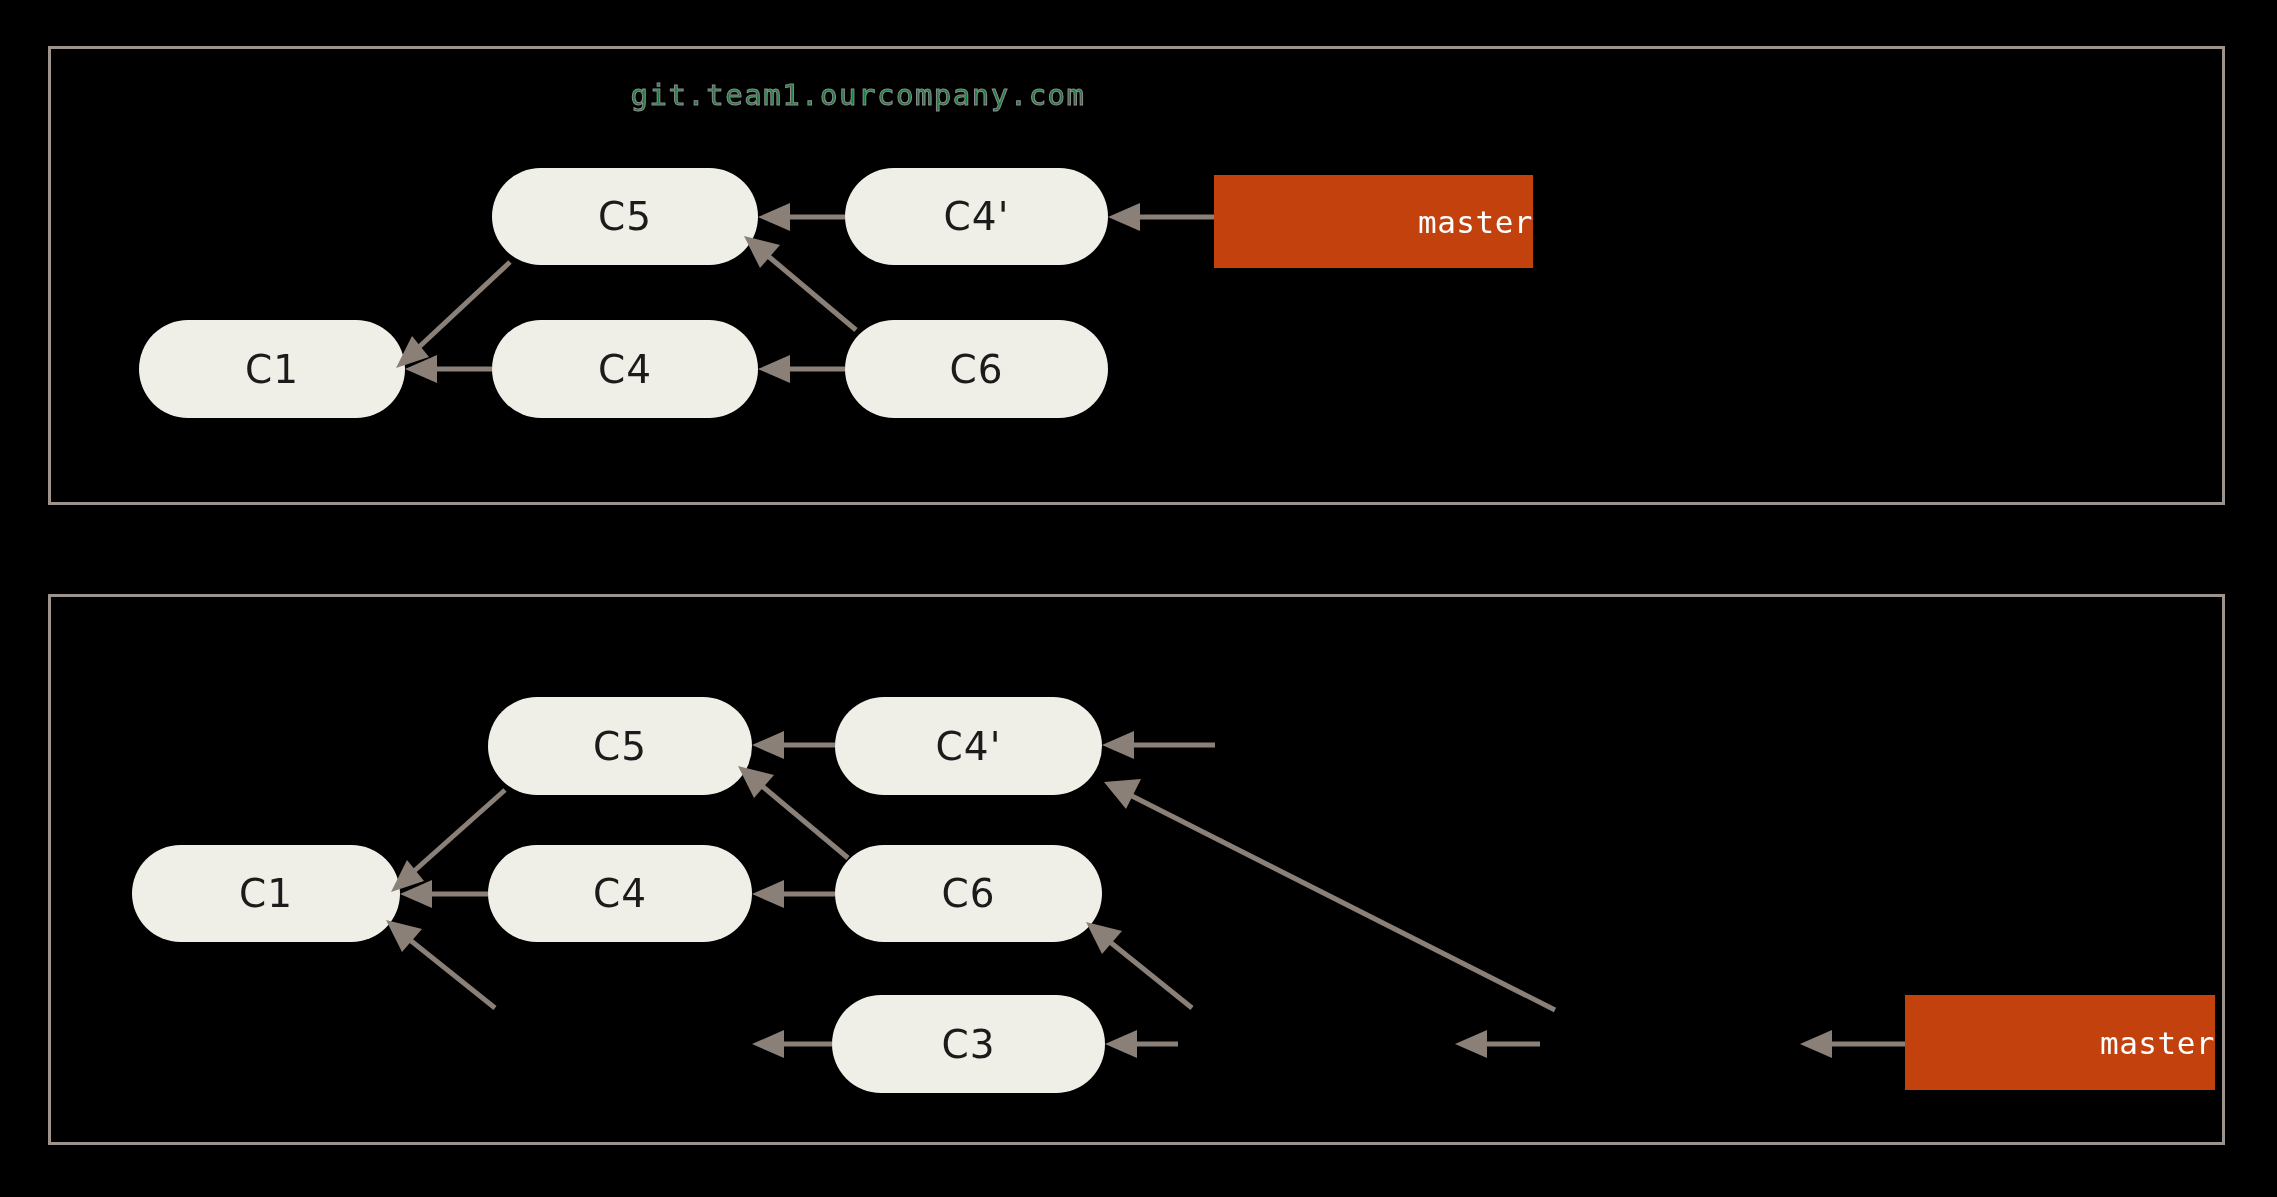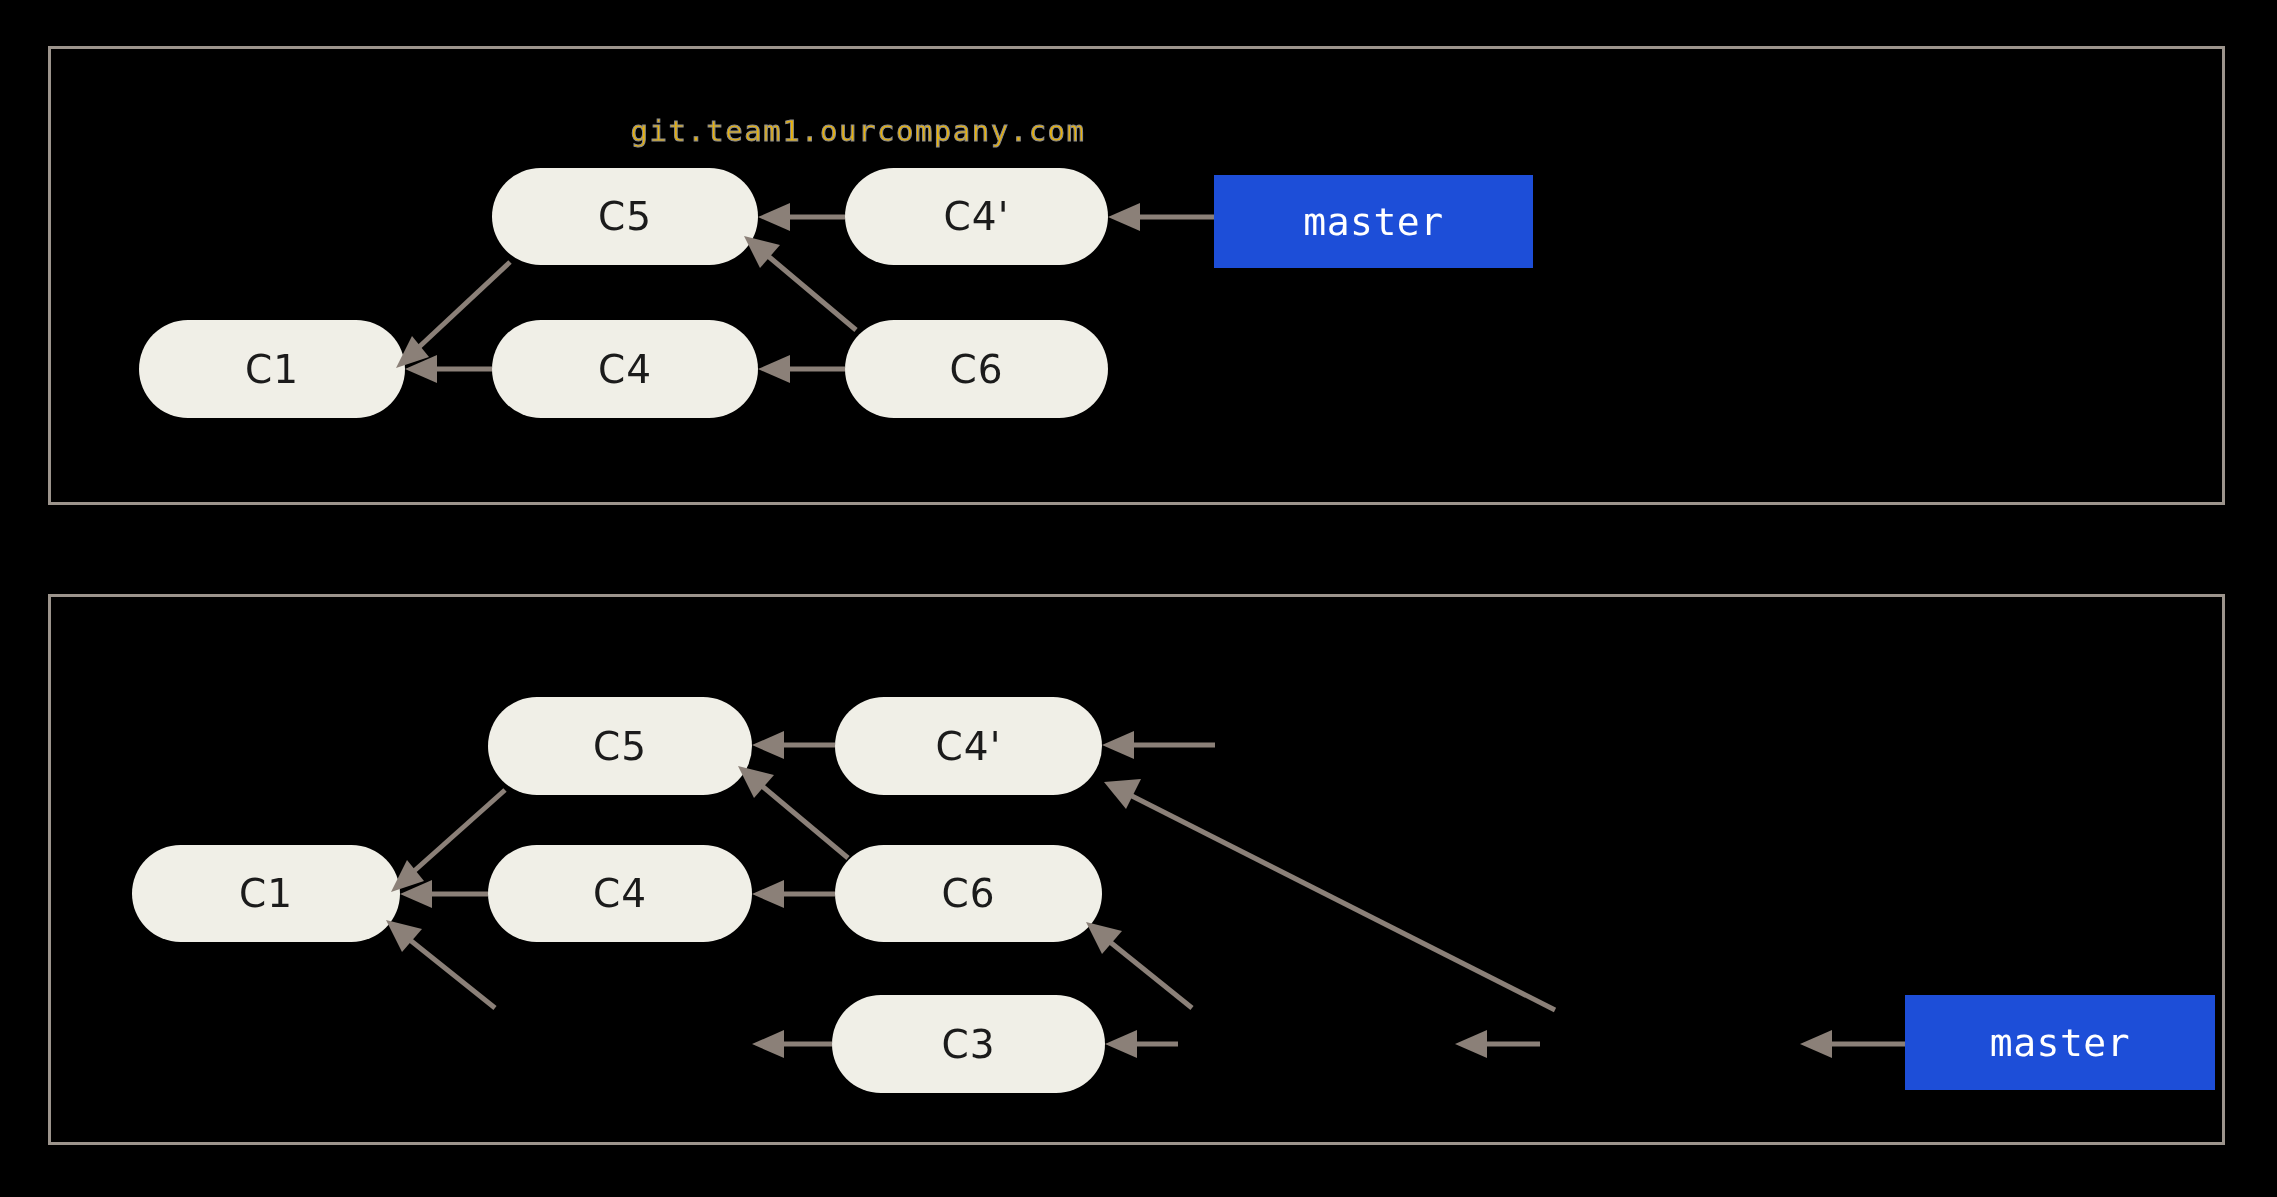--- a/index.html
+++ b/index.html
@@ -22,53 +22,52 @@
     background: #000000;
   }
   .panel {
     position: absolute;
     border: 3px solid #9c948c;
     box-sizing: border-box;
     background: transparent;
   }
   .panel-title {
     position: absolute;
-    color: #eab308;
+    color: #15803d;
     -webkit-text-stroke: 1px #8d8d8d;
     text-stroke: 1px #8d8d8d;
     font-family: "DejaVu Sans Mono", monospace;
     font-size: 29px;
     letter-spacing: 1.5px;
     white-space: nowrap;
     text-align: center;
     user-select: none;
-    margin-top: 36px;
   }
   .commit {
     position: absolute;
     background: #f0efe7;
     border-radius: 52px;
     display: flex;
     align-items: center;
     justify-content: center;
     color: #1b1b1b;
     font-family: "DejaVu Sans", sans-serif;
     font-size: 39px;
     letter-spacing: 1px;
     box-sizing: border-box;
   }
   .branch {
     position: absolute;
-    background: #1d4ed8;
+    background: #c2410c;
     display: flex;
     align-items: center;
-    justify-content: center;
+    justify-content: flex-end;
     color: #ffffff;
     font-family: "DejaVu Sans Mono", monospace;
-    font-size: 38px;
+    font-size: 31px;
     letter-spacing: 0.5px;
     box-sizing: border-box;
     white-space: nowrap;
   }
   svg.edges {
     position: absolute;
     left: 0; top: 0;
     width: 2277px;
     height: 1197px;
     pointer-events: none;

